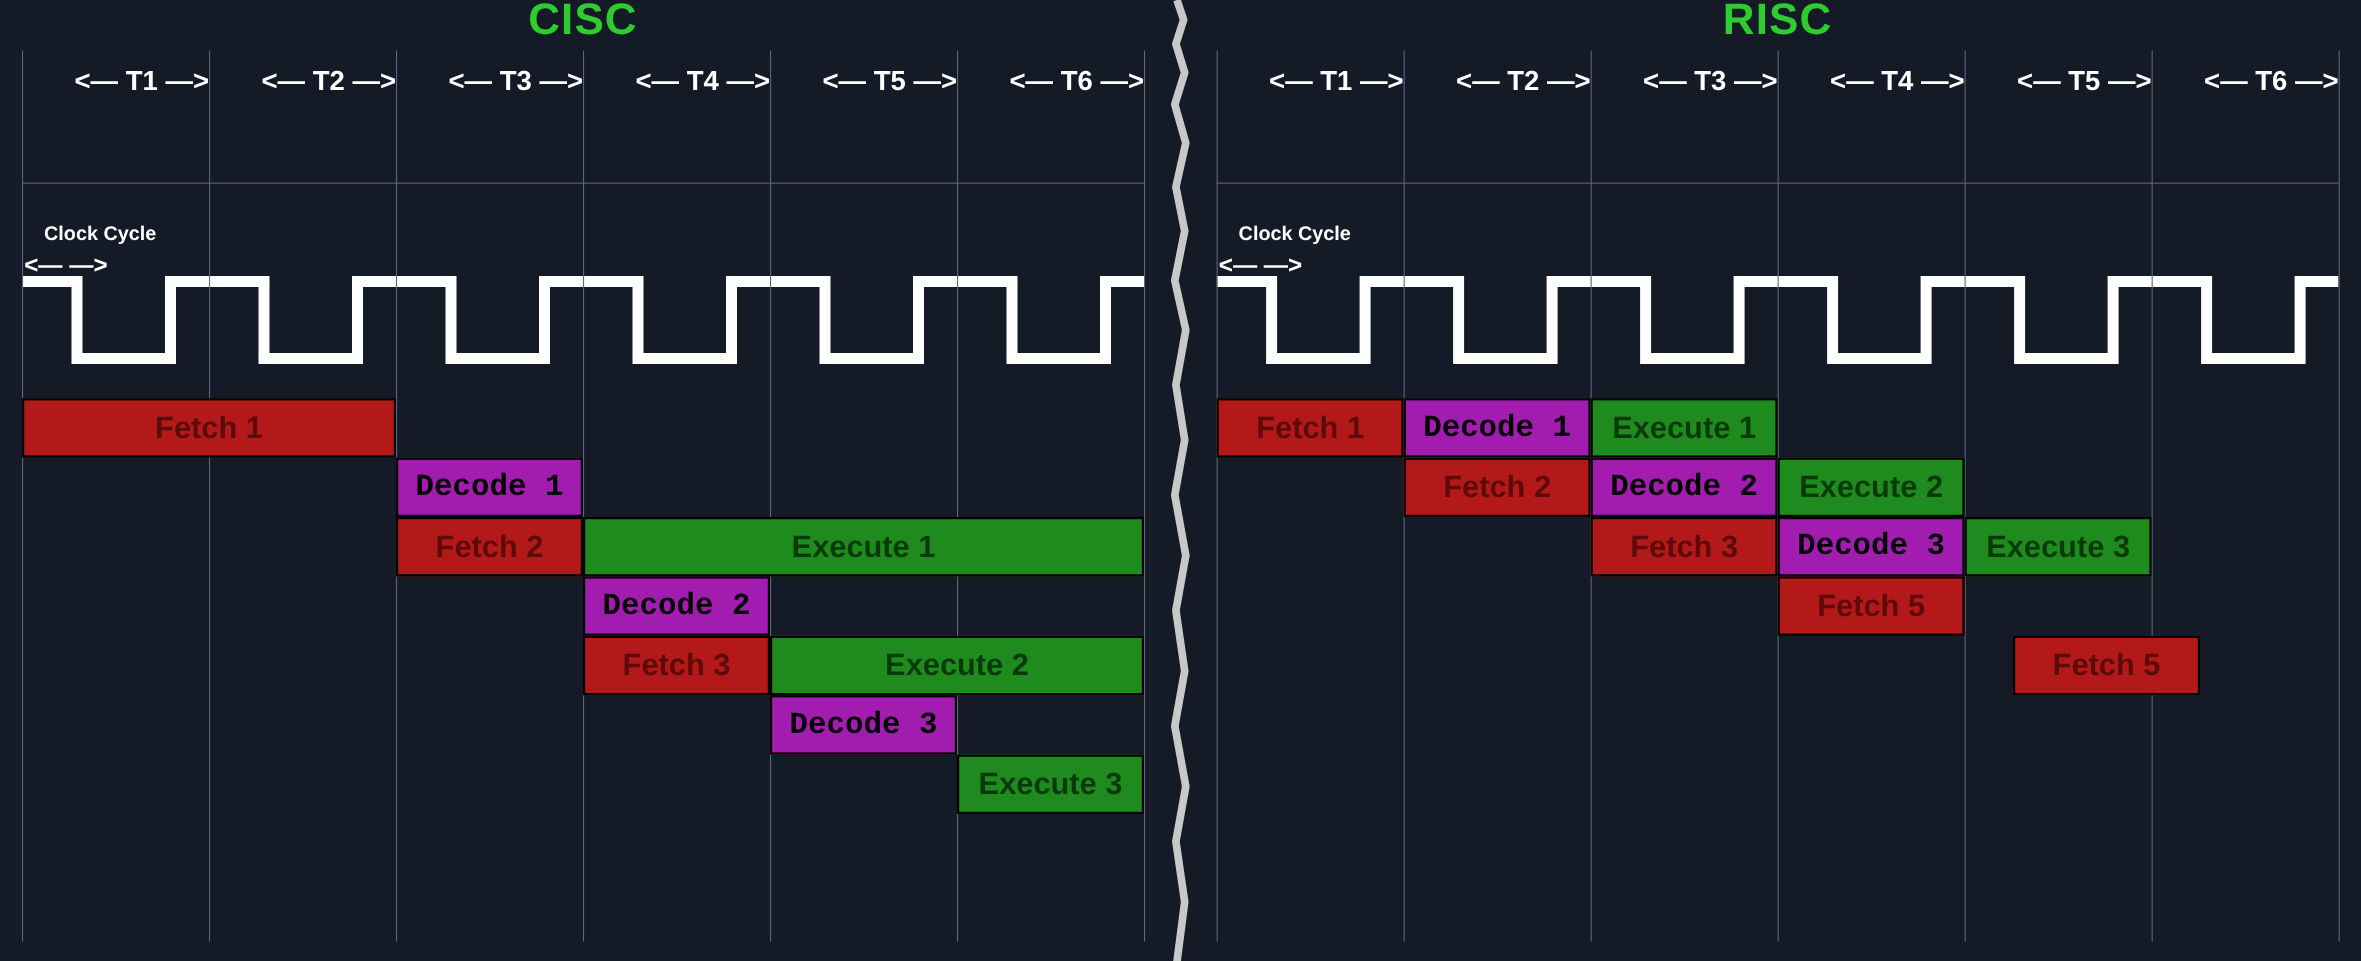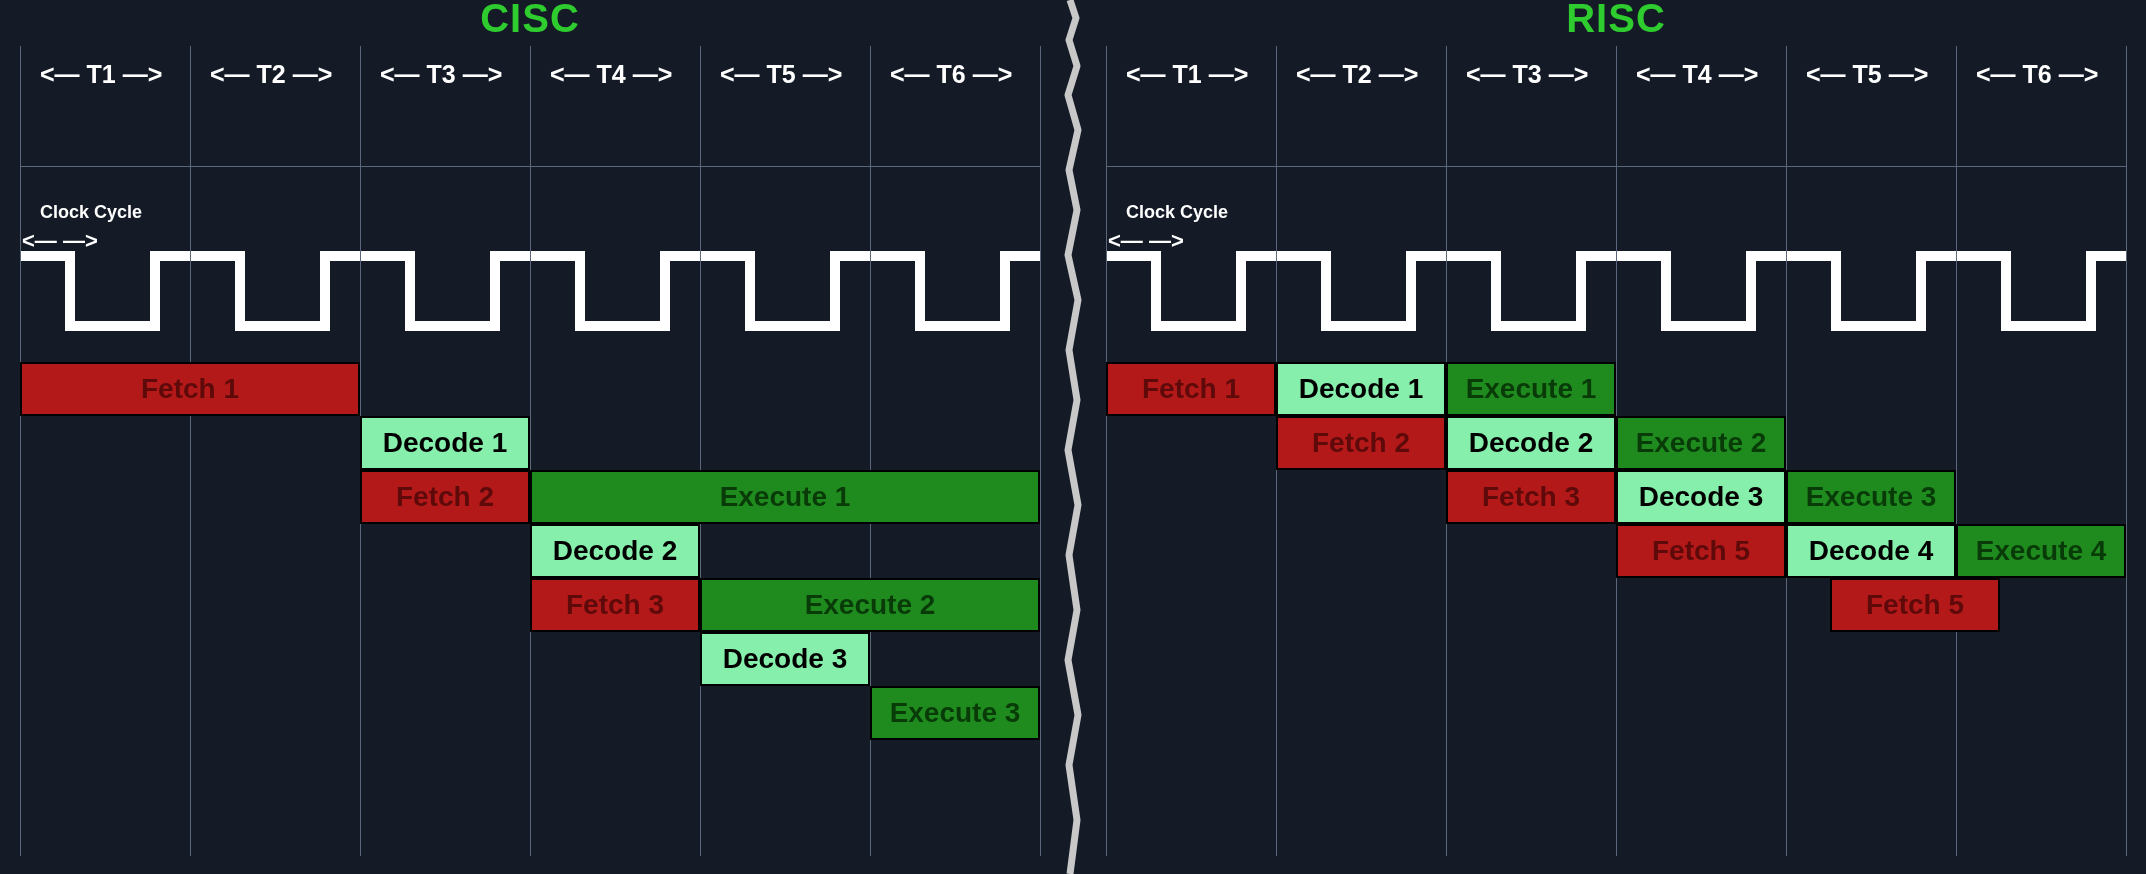--- a/index.html
+++ b/index.html
@@ -5,28 +5,28 @@
   html,body{margin:0;padding:0;background:#141a26;color:#fff;font-family:Helvetica,Arial,sans-serif;width:2146px;height:874px;overflow:hidden;}
   .wrap{display:flex;width:2146px;height:730px;position:relative;}
   .panel{position:relative;width:1060px;height:874px;}
   .panel.right{margin-left:26px;}
   .divider{position:absolute;left:1060px;top:0;width:26px;height:874px;display:flex;justify-content:center;}
   .divider svg{height:100%;}
   .title{position:absolute;top:-4px;left:0;width:100%;text-align:center;font-weight:800;font-size:40px;color:#2ecc2e;letter-spacing:1px;}
   .grid{position:absolute;left:20px;top:46px;width:1020px;height:810px;}
   .tline{position:absolute;top:0;bottom:0;width:1px;background:#5b677b;}
   .hline{position:absolute;left:0;right:0;height:1px;background:#5b677b;}
-  .tlabel{position:absolute;top:14px;width:170px;text-align:left;font-weight:700;font-size:25px;margin-left:20px;}
+  .tlabel{position:absolute;top:14px;width:170px;text-align:right;font-weight:700;font-size:25px;}
   .cklabel{position:absolute;font-size:18px;font-weight:600;}
   .ckarrow{position:absolute;font-size:22px;font-weight:600;}
   .clock{position:absolute;}
   .clock polyline{stroke:#fff;stroke-width:10;fill:none;stroke-linejoin:miter;}
   .stage{position:absolute;height:54px;box-sizing:border-box;border:2px solid #000;display:flex;align-items:center;justify-content:center;font-size:28px;font-weight:600;}
   .fetch  {background:#b31919;color:#5e0a0a;}
-  .decode {background:#86efac;color:#000;}
+  .decode {background:#a21caf;color:#000;font-family:Liberation Mono, monospace;}
   .execute{background:#1f8b1f;color:#093b09;}
 </style>
 </head>
 <body>
 
 <div class="wrap">
 
   <div class="panel left">
     <div class="title">CISC</div>
     <div class="grid">
@@ -92,19 +92,17 @@
         <div class="stage fetch" style="left: 0px; top: 316px; width: 170px;">Fetch 1</div>
         <div class="stage decode" style="left: 170px; top: 316px; width: 170px;">Decode 1</div>
         <div class="stage execute" style="left: 340px; top: 316px; width: 170px;">Execute 1</div>
         <div class="stage fetch" style="left: 170px; top: 370px; width: 170px;">Fetch 2</div>
         <div class="stage decode" style="left: 340px; top: 370px; width: 170px;">Decode 2</div>
         <div class="stage execute" style="left: 510px; top: 370px; width: 170px;">Execute 2</div>
         <div class="stage fetch" style="left: 340px; top: 424px; width: 170px;">Fetch 3</div>
         <div class="stage decode" style="left: 510px; top: 424px; width: 170px;">Decode 3</div>
         <div class="stage execute" style="left: 680px; top: 424px; width: 170px;">Execute 3</div>
         <div class="stage fetch" style="left: 510px; top: 478px; width: 170px;">Fetch 5</div>
-        <div class="stage decode" style="left: 680px; top: 478px; width: 170px;">Decode 4</div>
-        <div class="stage execute" style="left: 850px; top: 478px; width: 170px;">Execute 4</div>
         <div class="stage fetch" style="left: 680px; top: 532px; width: 170px; margin-left: 44px;">Fetch 5</div>
       </div>
   </div>
 
 </div>
 
 </body></html>

